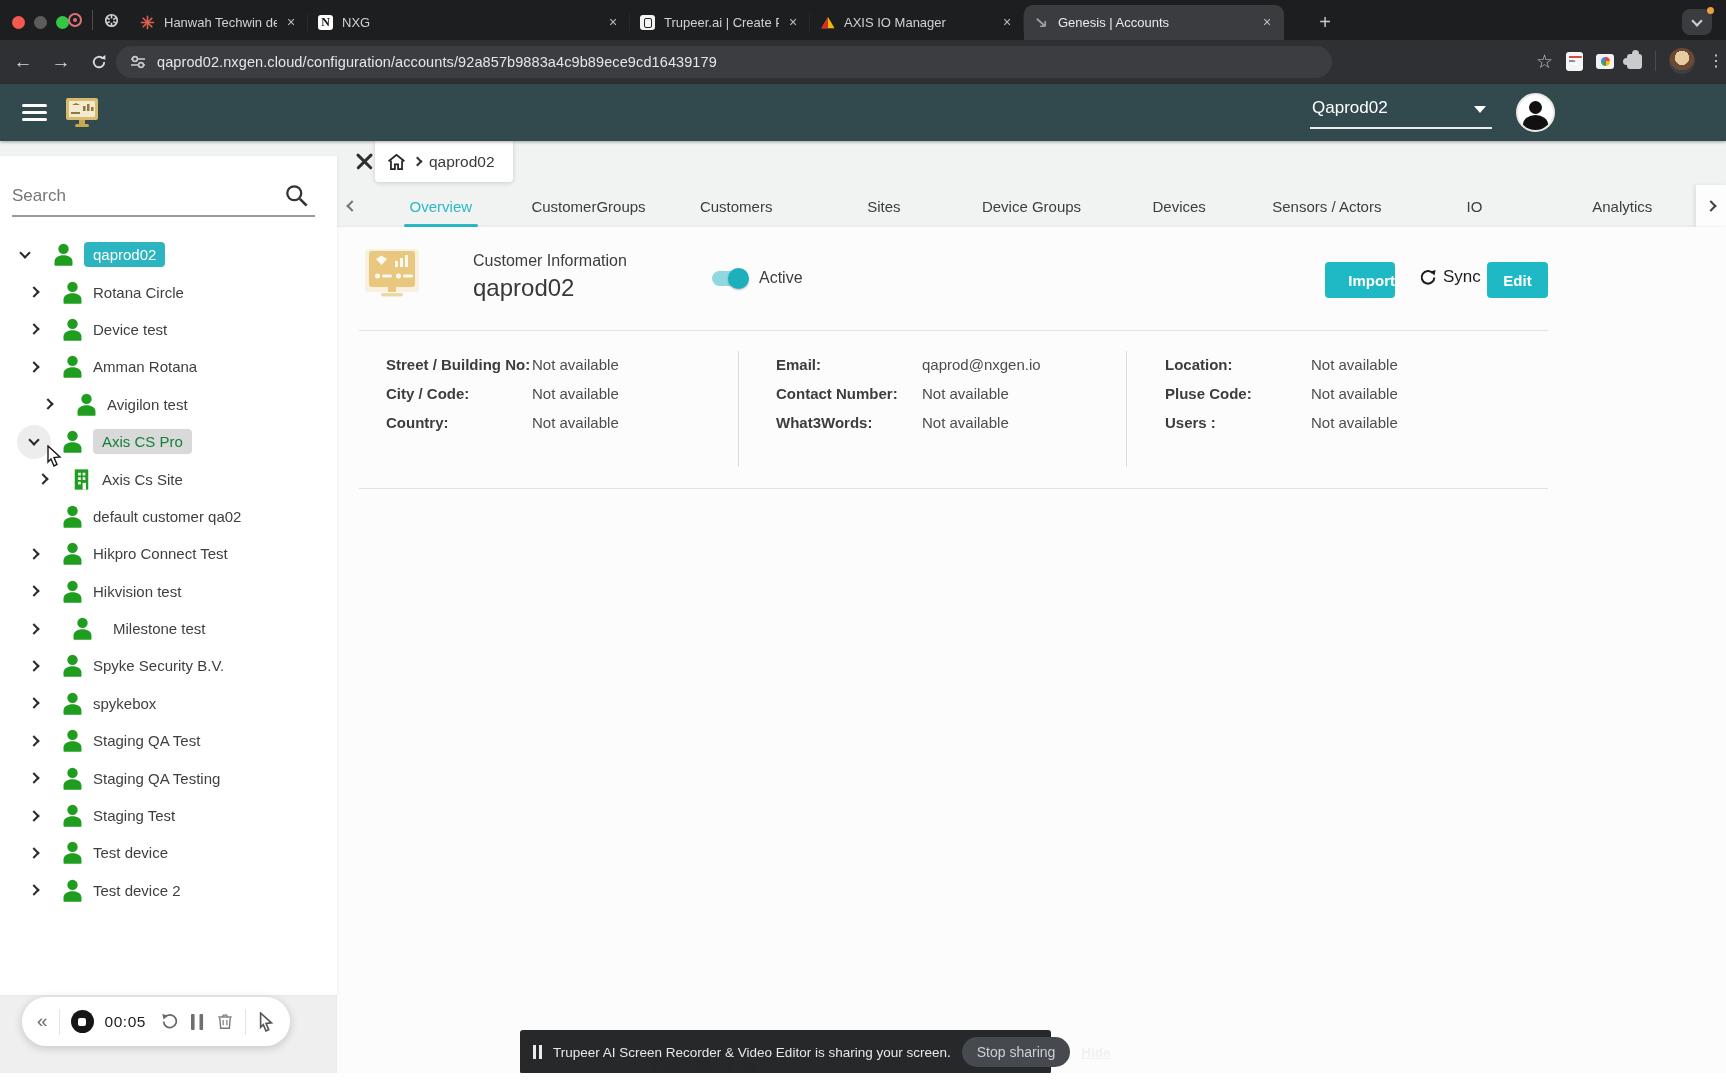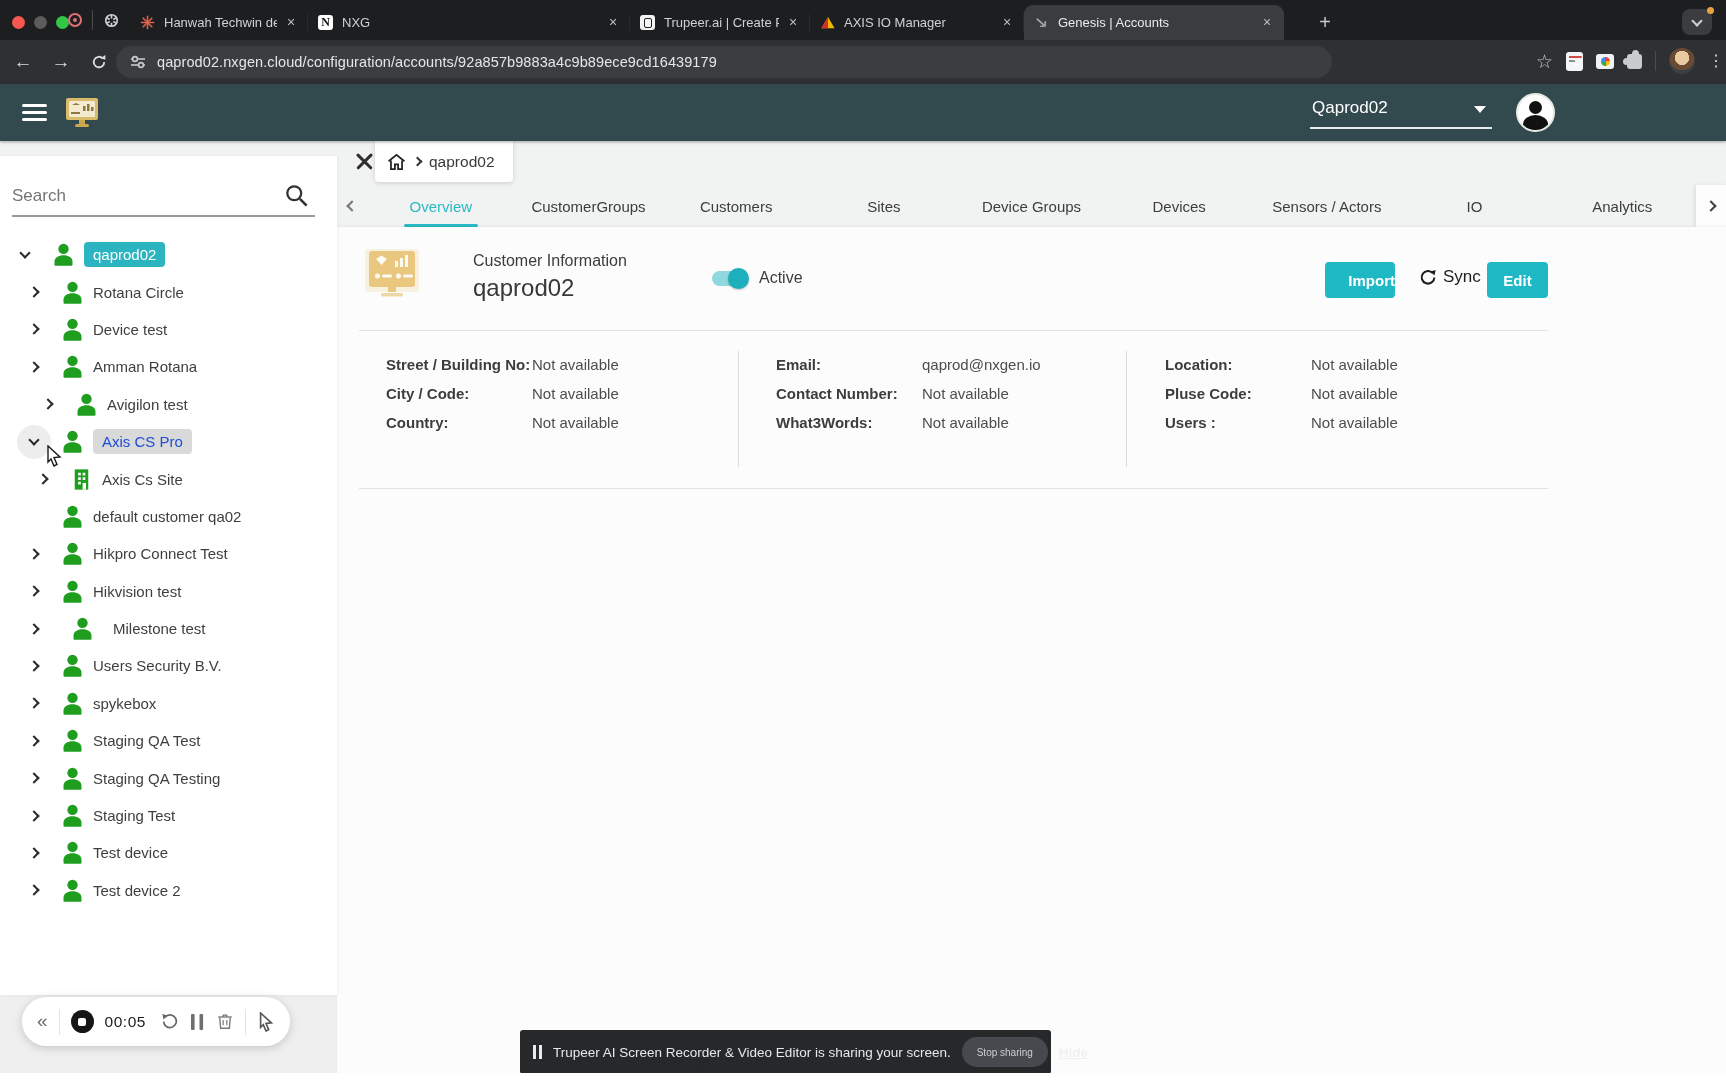--- a/index.html
+++ b/index.html
@@ -100,21 +100,21 @@
     position:relative; border-radius:50%; }
   .tchevbox.hovbg::before { content:""; position:absolute; left:-6px; top:0; width:34px; height:34px;
     border-radius:50%; background:#ededed; }
   .tchev { width:8px; height:8px; border-right:2px solid #2b2b2b; border-bottom:2px solid #2b2b2b; position:relative;}
   .tchev.right { transform:rotate(-45deg); }
   .tchev.down { transform:rotate(45deg); margin-top:-3px; }
   .tchev.none { visibility:hidden; }
   .ticon { width:27px; height:27px; margin-left:14px; flex:0 0 27px; }
   .tlabel { margin-left:7px; font-size:15px; color:#3f3f3f; white-space:nowrap; }
   .tlabel.sel { background:#2cb5c1; color:#fff; border-radius:4px; padding:4px 9px; }
-  .tlabel.hov { background:#d9d9d9; color:#1d4ed8; border-radius:4px; padding:4px 9px; }
+  .tlabel.hov { background:#d9d9d9; color:#15803d; border-radius:4px; padding:4px 9px; }
   .cursor-pointer { position:absolute; left:44px; top:289px; z-index:9; }
 
   .sidebar-bottom { position:absolute; left:0; top:980px; width:337px; height:100px; background:#efefef; }
   .bottomstrip { position:absolute; left:0; top:1073px; width:1726px; height:7px; background:#fff; z-index:8;}
 
   
   .recorder { position:absolute; left:22px; top:997px; width:268px; height:49px; background:#fff;
     border-radius:25px; box-shadow:0 2px 10px rgba(0,0,0,.18); display:flex; align-items:center;
     padding:0 15px; gap:11px; z-index:9; }
   .rec-collapse { color:#6b6b6b; font-size:19px; margin-top:-2px;}
@@ -176,21 +176,21 @@
 
   
   .watermark { position:absolute; left:648px; top:1038px; font-size:46px; font-weight:700; color:rgba(0,0,0,.16);
     z-index:6; letter-spacing:6px;}
   .sharebar { position:absolute; left:520px; top:1030px; width:531px; height:44px; background:rgba(30,31,33,.96);
     border-radius:3px; display:flex; align-items:center; padding:0 13px; gap:11px; z-index:7;justify-content:space-between; }
   .pausebars { display:flex; gap:3px; }
   .pausebars i { width:3px; height:14px; background:#e8eaed; display:block; }
   .sharetext { color:#e6e8ea; font-size:13.5px; white-space:nowrap; }
   .stopshare { height:30px; padding:0 15px; border-radius:15px; background:#46494d; color:#cdd0d3;
-    border:0; font-size:10px; font-family:"Liberation Sans",sans-serif; white-space:nowrap;}
+    border:0; font-size:14px; font-family:"Liberation Sans",sans-serif; white-space:nowrap;}
   .hidelink { color:#eef0f2; font-size:13.5px; font-weight:700; text-decoration:underline; }
 
   svg { display:block; }
 </style>
 </head>
 <body>
 
 <div class="screen">
 
   <div class="tabstrip">
@@ -456,21 +456,21 @@
           <span class="tlabel">Milestone test</span>
         </div>
         <div class="trow" style="padding-left: 23px;">
           <span class="tchevbox">
             <span class="tchev right"></span>
           </span>
           <svg class="ticon" viewBox="0 0 24 24">
             <circle cx="12" cy="7" r="4.6" fill="#1f9d1f"></circle>
             <path d="M4 18.5 C4 14.6 7.6 12.6 12 12.6 C16.4 12.6 20 14.6 20 18.5 L20 21 C20 21.6 19.6 22 19 22 L5 22 C4.4 22 4 21.6 4 21 Z" fill="#1f9d1f"></path>
           </svg>
-          <span class="tlabel">Users Security B.V.</span>
+          <span class="tlabel">Spyke Security B.V.</span>
         </div>
         <div class="trow" style="padding-left: 23px;">
           <span class="tchevbox">
             <span class="tchev right"></span>
           </span>
           <svg class="ticon" viewBox="0 0 24 24">
             <circle cx="12" cy="7" r="4.6" fill="#1f9d1f"></circle>
             <path d="M4 18.5 C4 14.6 7.6 12.6 12 12.6 C16.4 12.6 20 14.6 20 18.5 L20 21 C20 21.6 19.6 22 19 22 L5 22 C4.4 22 4 21.6 4 21 Z" fill="#1f9d1f"></path>
           </svg>
           <span class="tlabel">spykebox</span>

